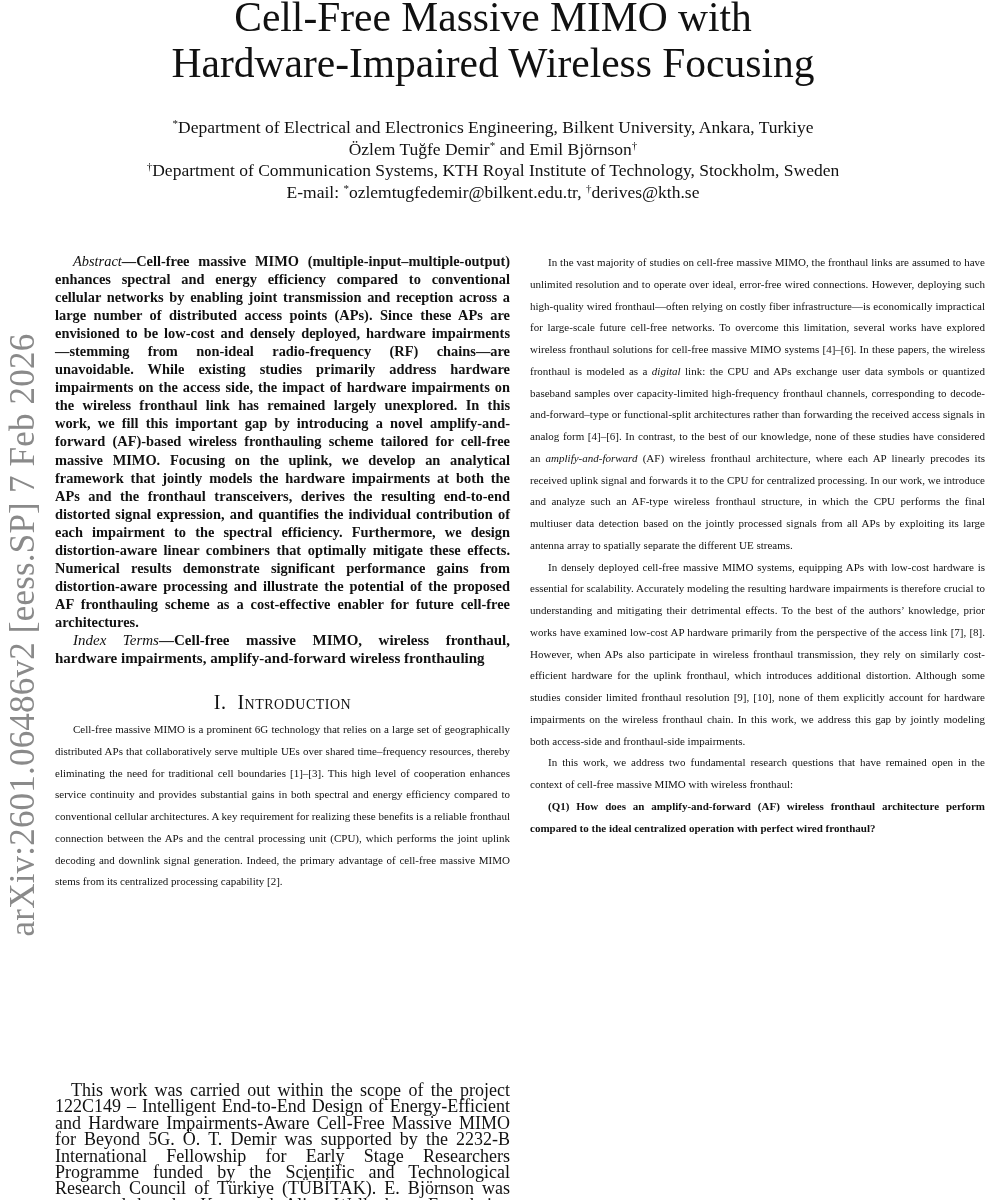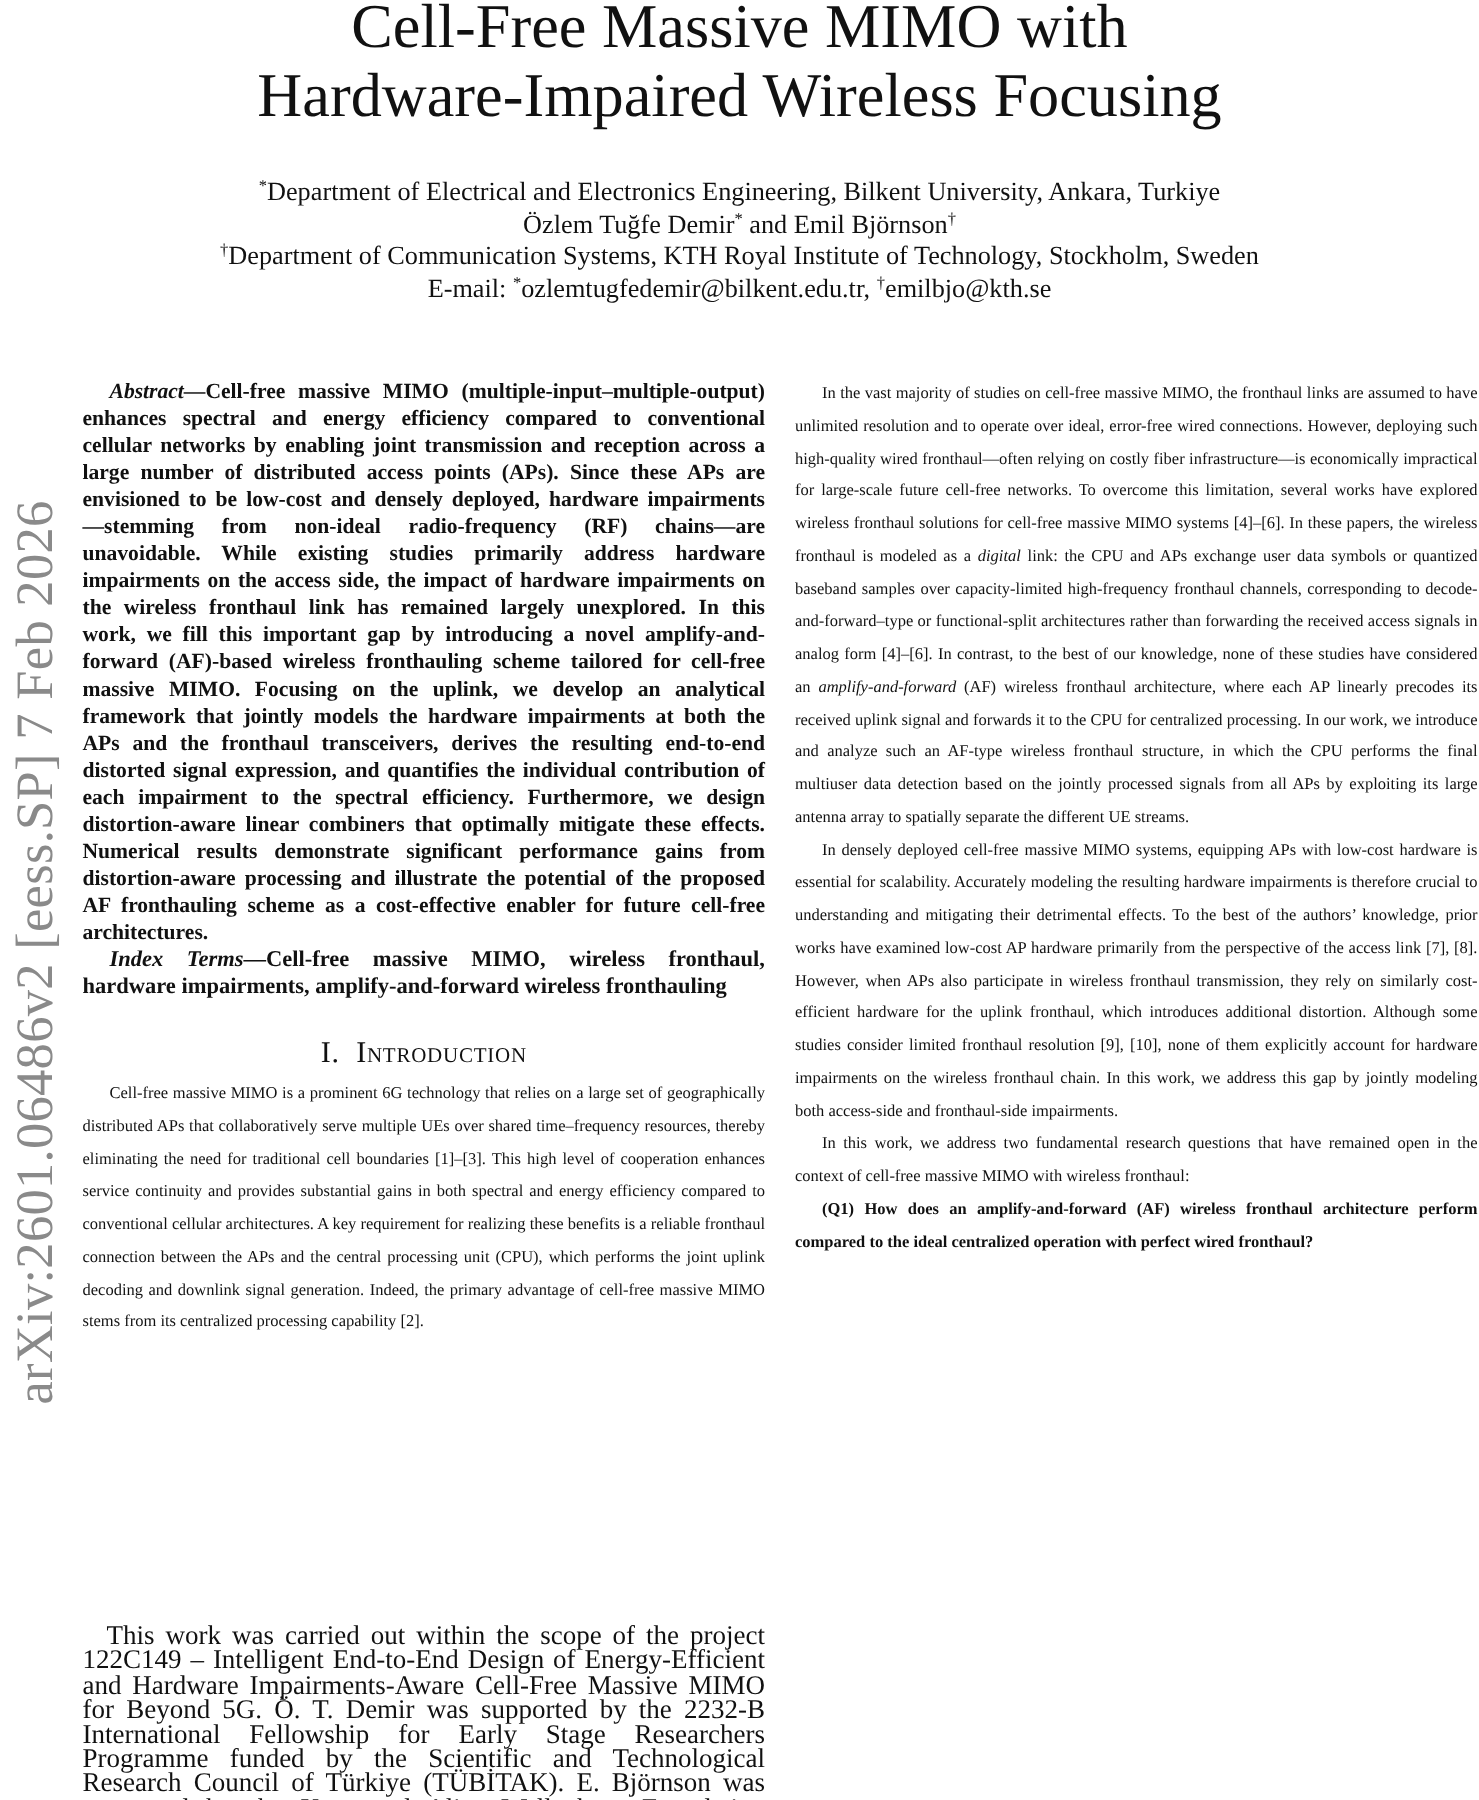--- a/index.html
+++ b/index.html
@@ -11,21 +11,21 @@
                      font-size: 35px; color: #8a8a8a; letter-spacing: 0.2px; }
   .title { position: absolute; left: 0; width: 986px; top: -6px; text-align: center;
            font-size: 41.5px; line-height: 46px; color: #111; }
   .authors { position: absolute; left: 0; width: 986px; top: 117px; text-align: center;
              font-size: 17.5px; line-height: 21.5px; }
   .authors sup { font-size: 11px; vertical-align: 6px; line-height: 0; }
   .col { position: absolute; top: 252px; text-align: justify; }
   .col.left { left: 55px; width: 455px; }
   .col.right { left: 530px; width: 455px; }
   .abstract { font-size: 14.4px; line-height: 18.05px; font-weight: bold; margin: 0; text-indent: 18px; word-spacing: 0.6px; }
-  .abstract i, .index-terms i { font-weight: bold; font-style: italic; }
+  .abstract i, .index-terms i { font-weight: normal; font-style: italic; }
   .index-terms { font-size: 15px; line-height: 18.05px; font-weight: bold; margin: 0; text-indent: 18px; }
   .sec-head { text-align: center; font-size: 20px; margin: 24px 0 5px 0; letter-spacing: 0.5px; }
   .sec-head .sc { font-variant: small-caps; }
   .body-p { font-size: 11px; line-height: 21.75px; margin: 0; text-indent: 18px; hyphens: manual; }
   .right .body-p:first-child { margin-top: 0; }
   .q1 { font-weight: bold; }
   .footnote { position: absolute; left: 55px; width: 455px; top: 1082px; font-size: 18px;
               line-height: 16.4px; text-align: justify; text-indent: 16px; margin: 0; }
 </style>
 </head>
@@ -44,21 +44,21 @@
   <div>
     <sup>*</sup><span>Department of Electrical and Electronics Engineering, Bilkent University, Ankara, Turkiye</span>
   </div>
   <div>
     <span>Özlem Tuğfe Demir</span><sup>*</sup><span> and Emil Björnson</span><sup>†</sup>
   </div>
   <div>
     <sup>†</sup><span>Department of Communication Systems, KTH Royal Institute of Technology, Stockholm, Sweden</span>
   </div>
   <div>
-    <span>E-mail: </span><sup>*</sup><span>ozlemtugfedemir@bilkent.edu.tr, </span><sup>†</sup><span>emilbjo@kth.se</span>
+    <span>E-mail: </span><sup>*</sup><span>ozlemtugfedemir@bilkent.edu.tr, </span><sup>†</sup><span>derives@kth.se</span>
   </div>
 </div>
 
 <div class="col left">
   <p class="abstract"><i>Abstract</i><span>—</span><span>Cell-free massive MIMO (multiple-input–multiple-output) enhances spectral and energy efficiency compared to conventional cellular networks by enabling joint transmission and reception across a large number of distributed access points (APs). Since these APs are envisioned to be low-cost and densely deployed, hardware impairments—stemming from non-ideal radio-frequency (RF) chains—are unavoidable. While existing studies primarily address hardware impairments on the access side, the impact of hardware impairments on the wireless fronthaul link has remained largely unexplored. In this work, we fill this important gap by introducing a novel amplify-and-forward (AF)-based wireless fronthauling scheme tailored for cell-free massive MIMO. Focusing on the uplink, we develop an analytical framework that jointly models the hardware impairments at both the APs and the fronthaul transceivers, derives the resulting end-to-end distorted signal expression, and quantifies the individual contribution of each impairment to the spectral efficiency. Furthermore, we design distortion-aware linear combiners that optimally mitigate these effects. Numerical results demonstrate significant performance gains from distortion-aware processing and illustrate the potential of the proposed AF fronthauling scheme as a cost-effective enabler for future cell-free architectures.</span></p>
   <p class="index-terms"><i>Index Terms</i><span>—</span><span>Cell-free massive MIMO, wireless fronthaul, hardware impairments, amplify-and-forward wireless fronthauling</span></p>
   <div class="sec-head"><span>I.</span>&nbsp; <span class="sc">Introduction</span></div>
   <p class="body-p">Cell-free massive MIMO is a prominent 6G technology that relies on a large set of geographically distributed APs that collaboratively serve multiple UEs over shared time–frequency resources, thereby eliminating the need for traditional cell boundaries [1]–[3]. This high level of cooperation enhances service continuity and provides substantial gains in both spec­tral and energy efficiency compared to conventional cellular architectures. A key requirement for realizing these benefits is a reliable fronthaul connection between the APs and the central processing unit (CPU), which performs the joint uplink decoding and downlink signal generation. Indeed, the primary advantage of cell-free massive MIMO stems from its central­ized processing capability [2].</p>
 </div>
 

